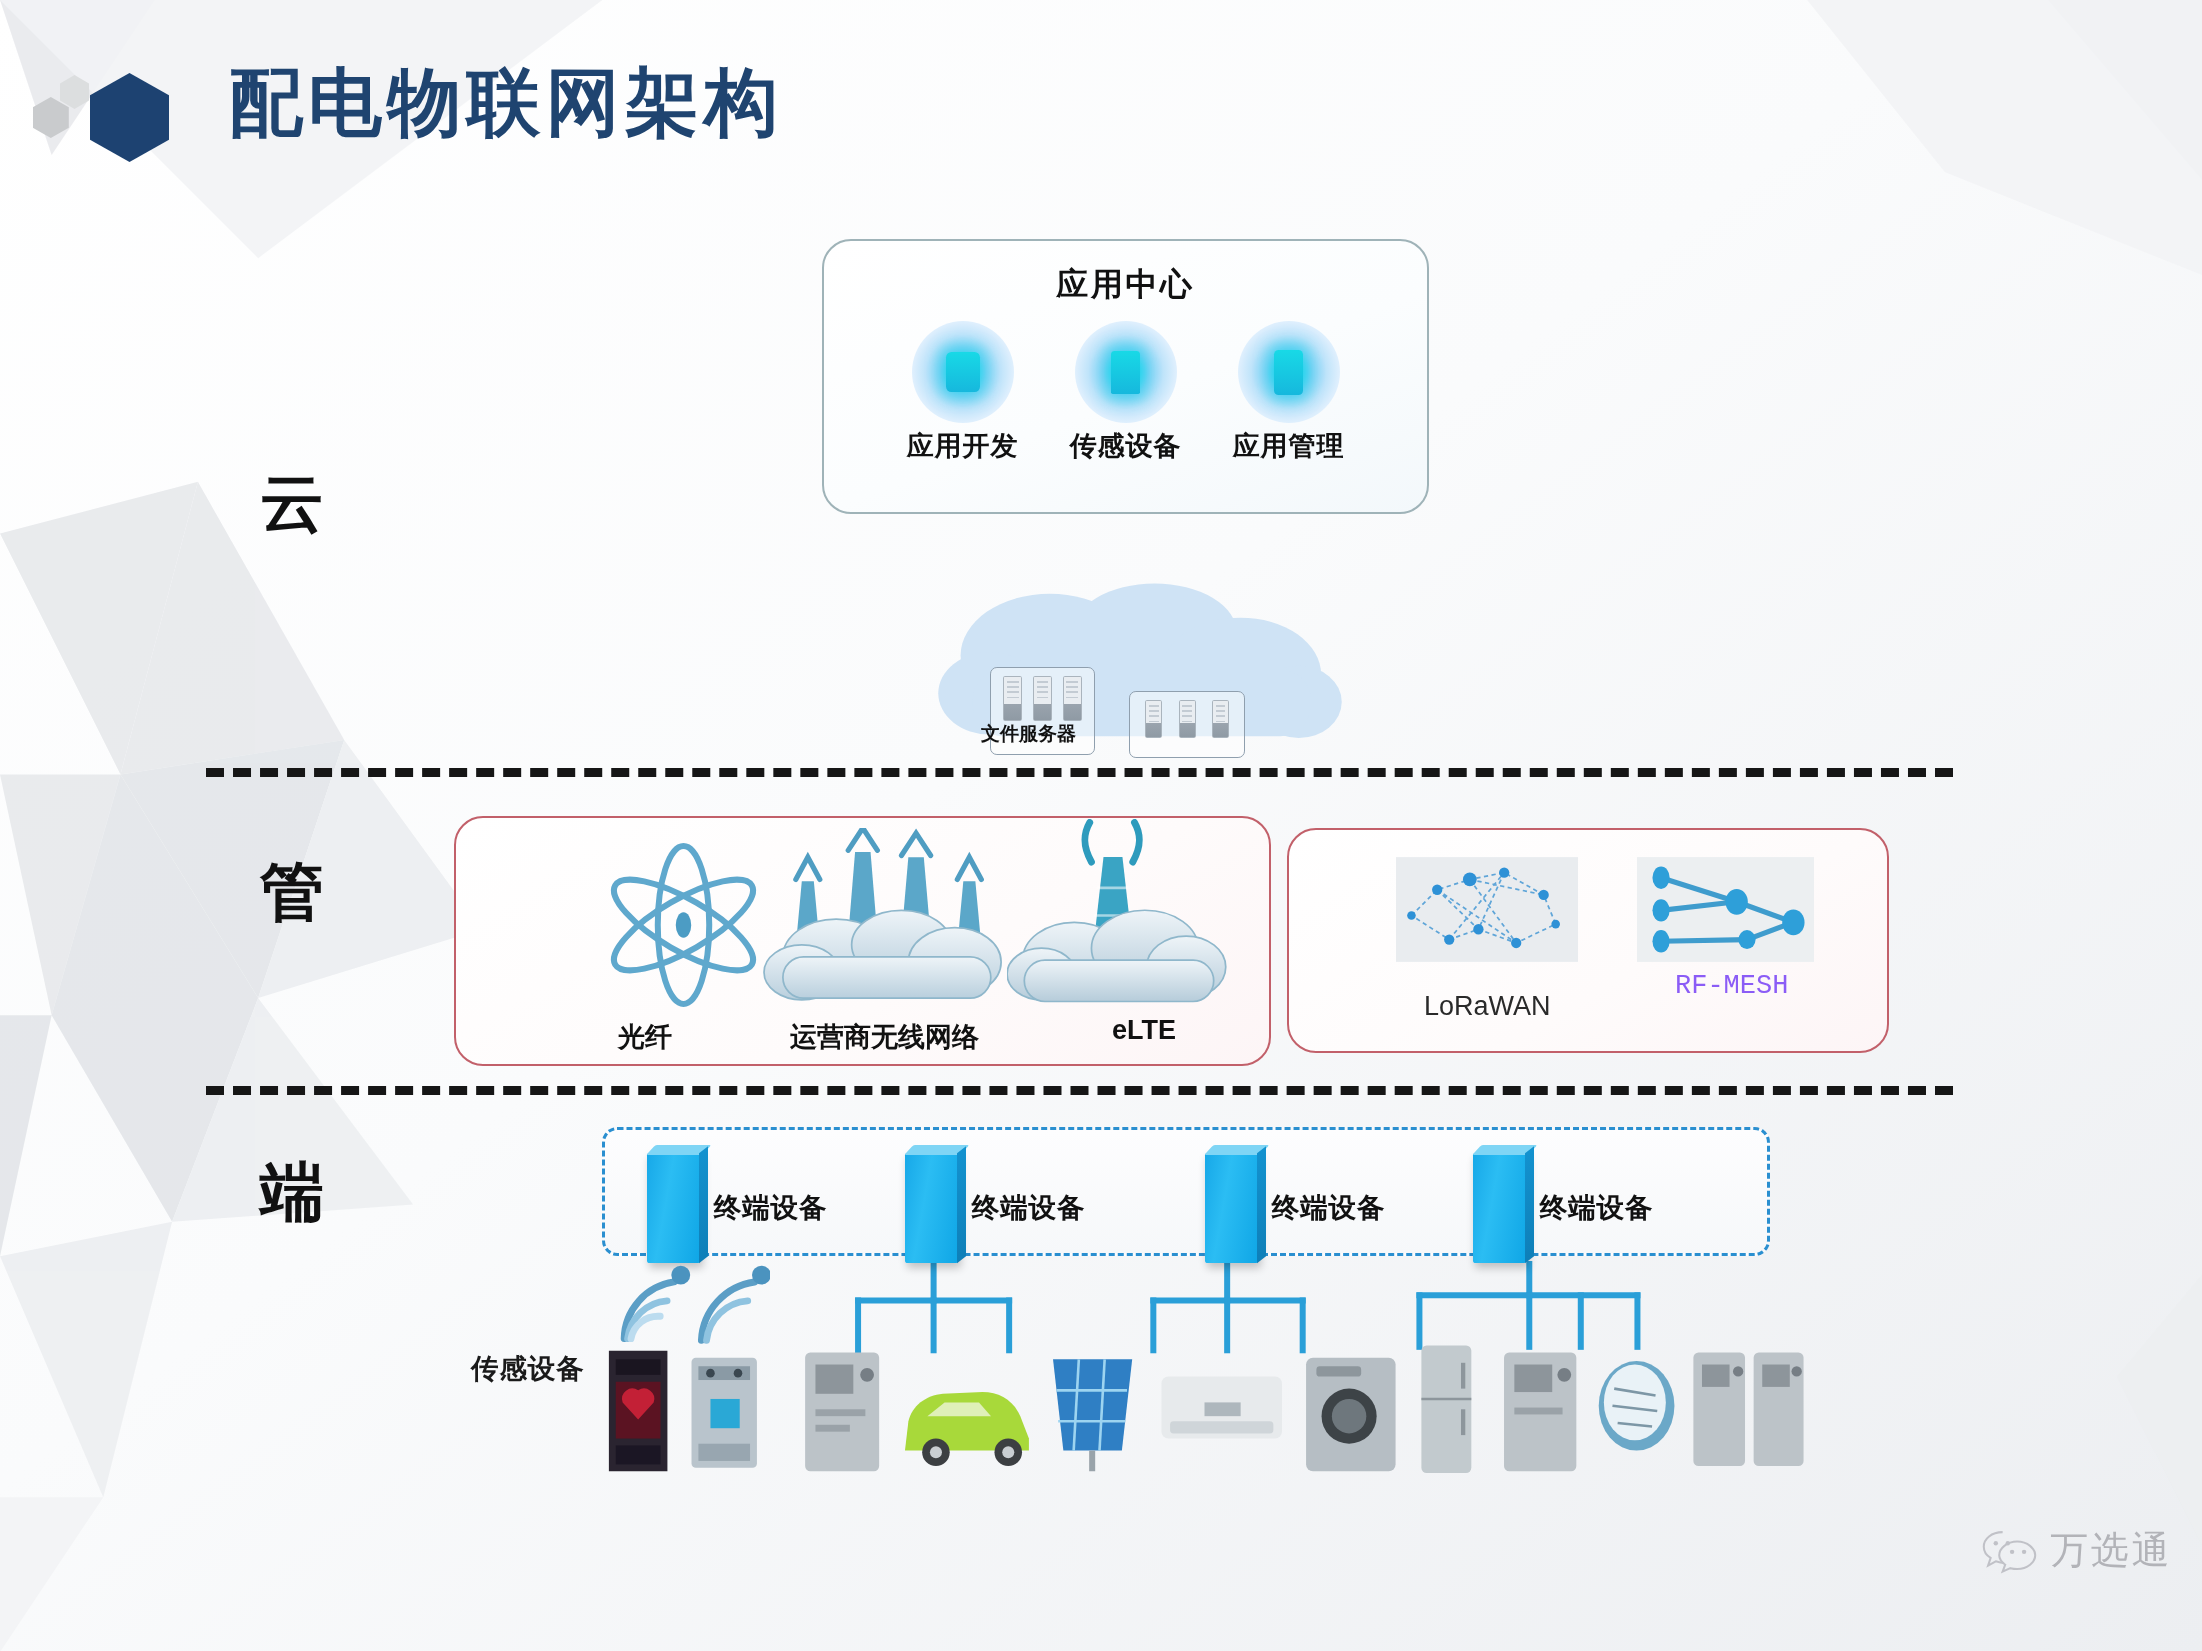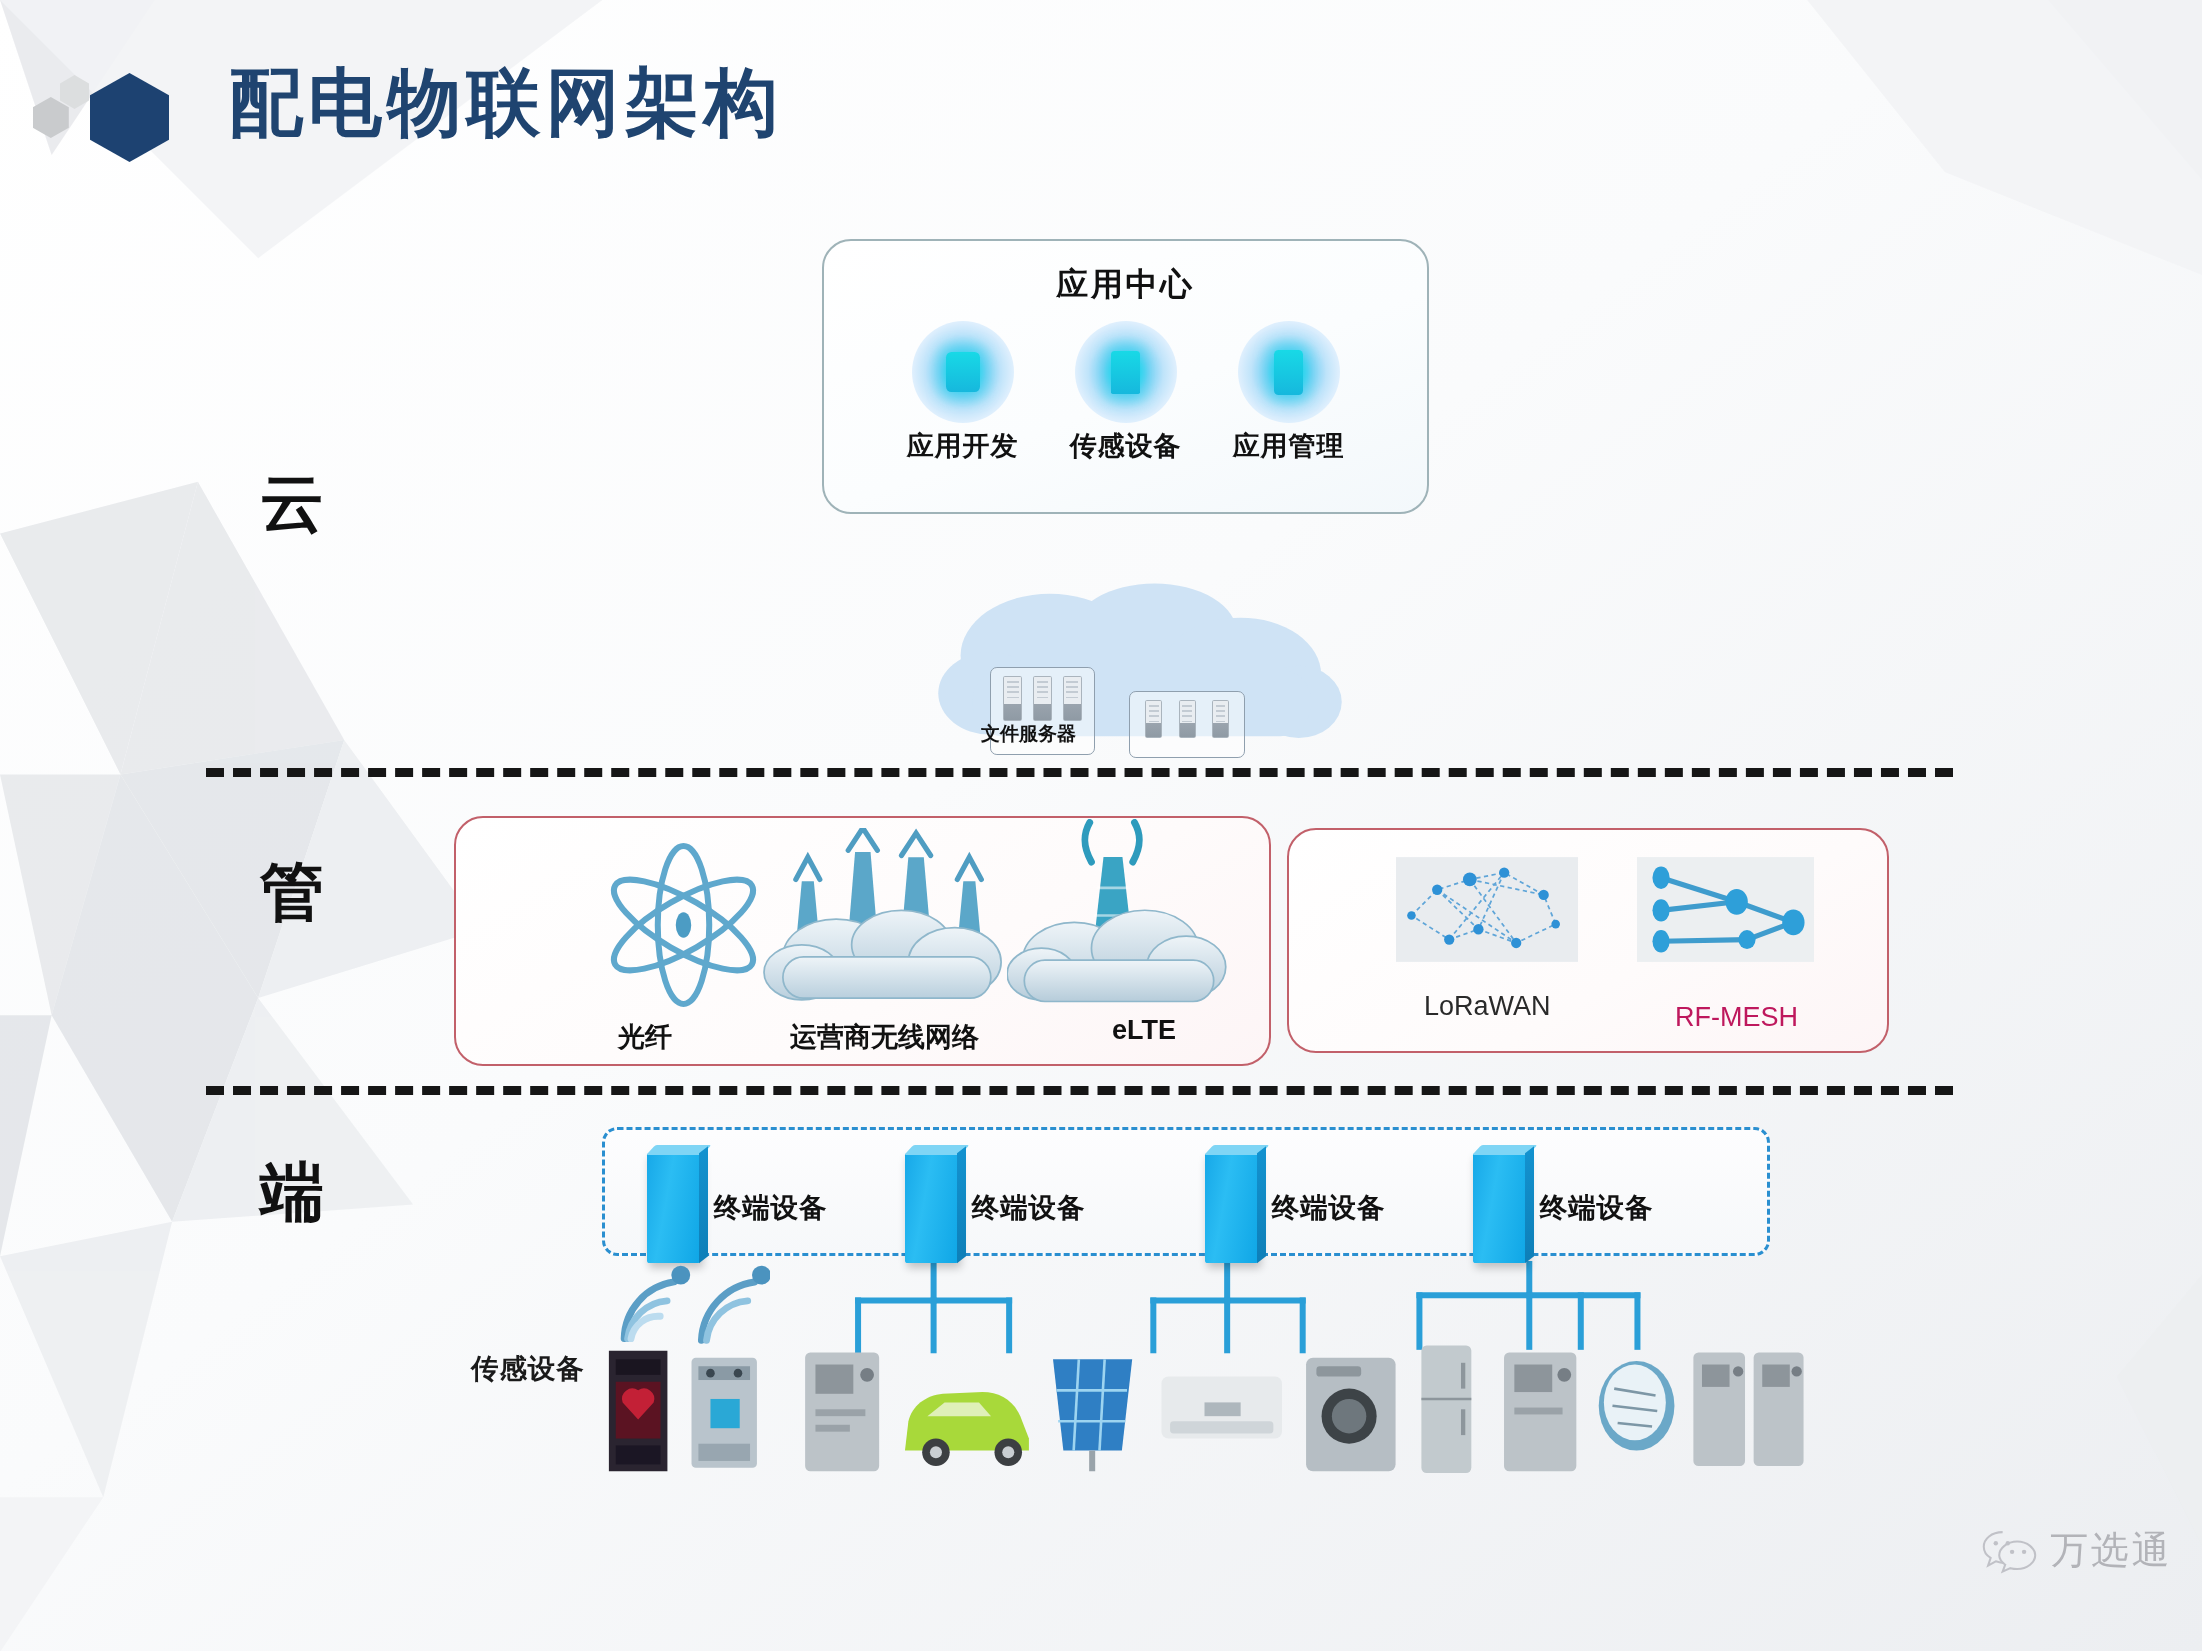--- a/index.html
+++ b/index.html
@@ -135,21 +135,21 @@
   #kv-10 { left: 458px;  top: 884px; }
   #kv-04 { left: 1297px; top: 886px; }
 
   .net-caption {
     position: absolute; font-size: 27px; color: #111; white-space: nowrap; z-index: 7;
   }
   #cap-fiber  { left: 618px;  top: 1019px; font-weight: bold; }
   #cap-carrier{ left: 790px;  top: 1019px; font-weight: bold; }
   #cap-elte   { left: 1112px; top: 1015px; font-weight: bold; text-align: center; }
   #cap-lora   { left: 1424px; top: 991px; color: #2a2a2a; }
-  #cap-rfmesh { left: 1675px; top: 1002px; color: #be185d; }
+  #cap-rfmesh { left: 1675px; top: 971px; color: #8b5cf6; font-family: Liberation Mono, monospace; }
 
   .gfx { position: absolute; z-index: 6; }
 
   
   #end-box {
     position: absolute; left: 602px; top: 1127px; width: 1168px; height: 129px; z-index: 6;
     border: 3.4px dashed #2a8fd0; border-radius: 15.5px;
     background: linear-gradient(180deg,#fdfdfe 0%,#f6f8fa 100%);
   }
   .terminal-group { position: absolute; z-index: 8; display: flex; align-items: center; }

